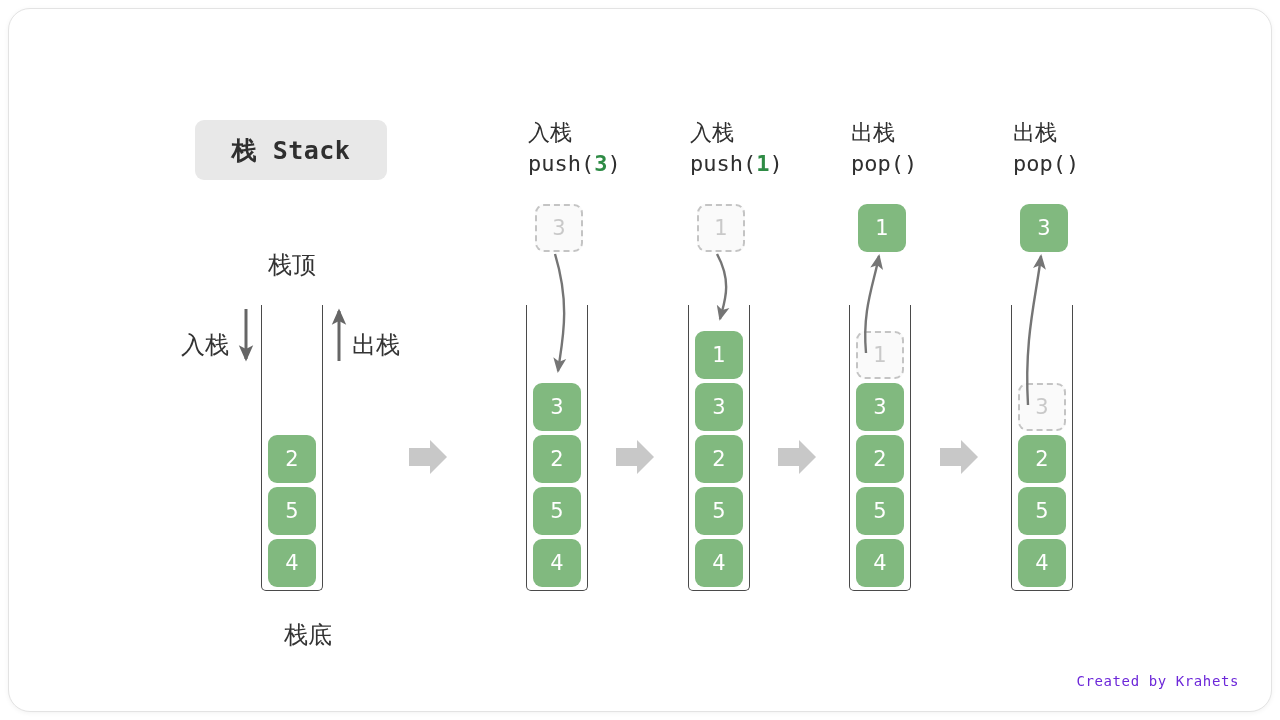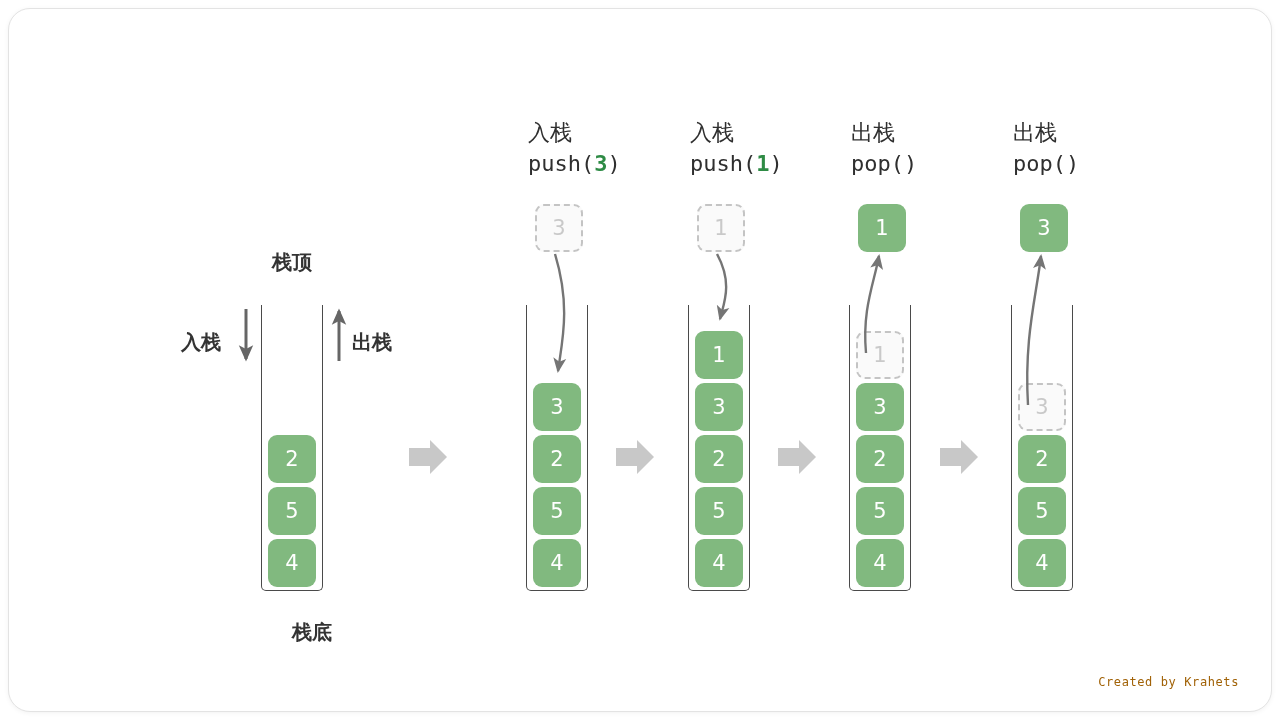--- a/index.html
+++ b/index.html
@@ -89,51 +89,52 @@
     color: #ffffff;
   }
   .cell.ghost {
     background: #fafafa;
     color: #c9c9c9;
     border: 2px dashed #c4c4c4;
   }
 
   
   .label-cn {
-    font-size: 20px;
-    font-weight: bold;
+    font-size: 24px;
+    font-weight: normal;
     color: #333333;
     font-family: "DejaVu Sans", sans-serif;
     white-space: nowrap;
   }
 
   
   #watermark {
     right: 32px;
     bottom: 22px;
     font-family: "DejaVu Sans Mono", monospace;
-    font-size: 12px;
-    color: #a16207;
+    font-size: 14px;
+    color: #6d28d9;
     letter-spacing: 0.6px;
   }
 
   svg.overlay {
     position: absolute;
     left: 0;
     top: 0;
     width: 1280px;
     height: 720px;
     pointer-events: none;
   }
 </style>
 </head>
 <body>
 
 <div id="card">
 
+  <div class="abs" id="title-badge">栈 Stack</div>
 
   <div class="abs" style="left:243px; top:240px; width:80px; text-align:center;">
     <span class="label-cn">栈顶</span>
   </div>
 
   <div class="abs" style="left:243px; top:610px; width:80px; text-align:right;">
     <span class="label-cn">栈底</span>
   </div>
 
   <div class="abs" style="left:172px; top:320px;">

